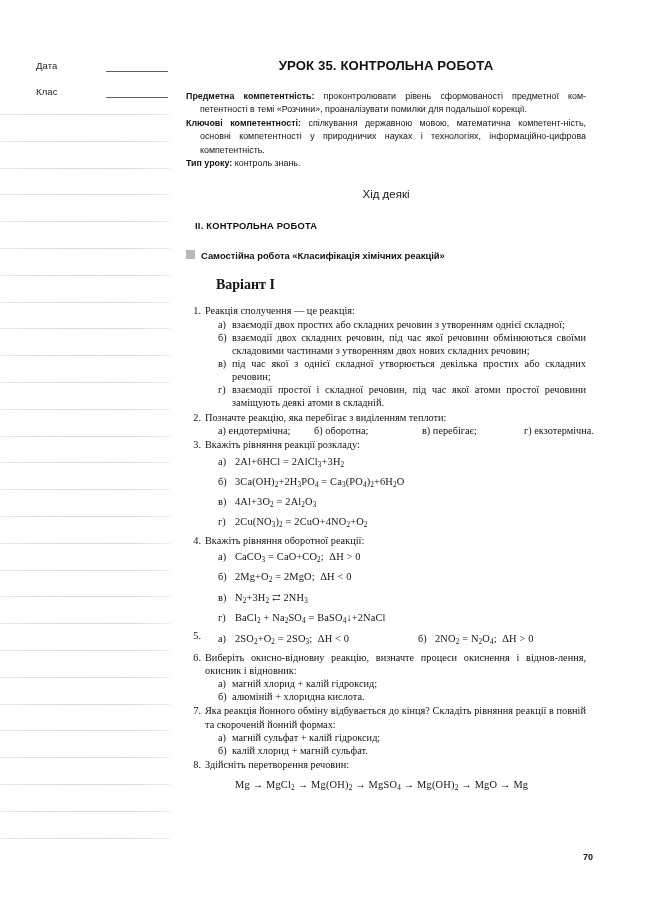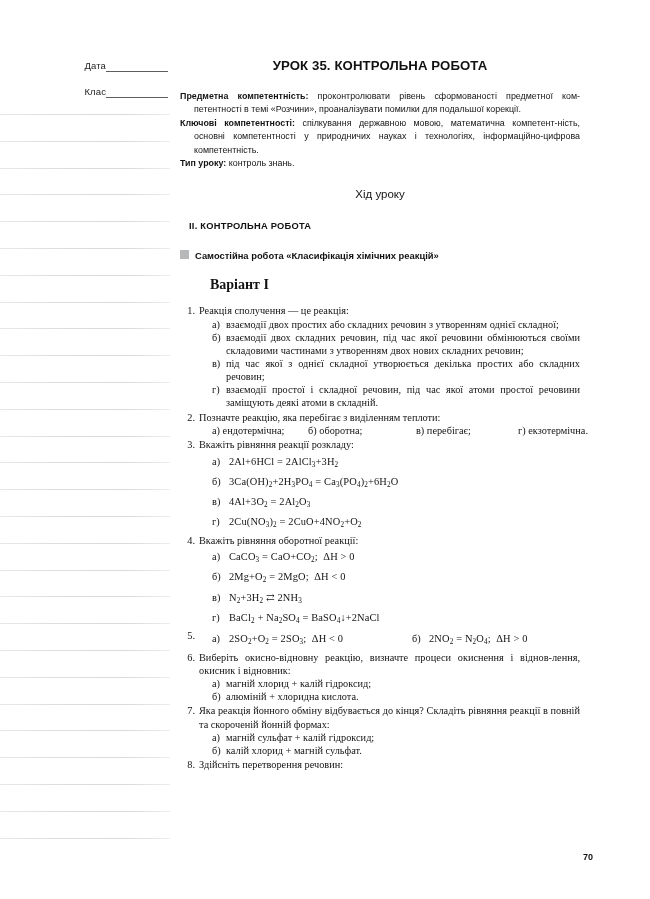--- a/index.html
+++ b/index.html
@@ -37,42 +37,42 @@
   .date-block {
     position: absolute;
     right: 10px;
     top: 57px;
     width: 132px;
     font-family: "Liberation Sans", "DejaVu Sans", sans-serif;
   }
   .date-row {
     display: flex;
     align-items: flex-end;
-    justify-content: flex-end;
+    justify-content: space-between;
     gap: 0;
     margin-bottom: 11px;
     height: 15px;
   }
   .date-label {
     font-size: 9.5px;
     color: #1d1d1d;
     letter-spacing: .1px;
     white-space: nowrap;
     padding-bottom: 1px;
   }
   .date-line {
     width: 62px;
     border-bottom: 1px solid #5d5e60;
     height: 11px;
   }
 
   
   .content {
     position: absolute;
-    left: 180px;
+    left: 186px;
     top: 0;
     width: 400px;
   }
 
   .lesson-title {
     text-align: center;
     font-family: "Liberation Sans", "DejaVu Sans", sans-serif;
     font-size: 13.2px;
     letter-spacing: .1px;
     margin-top: 58px;
@@ -298,21 +298,21 @@
     <span class="num">УРОК 35.</span>
     <span class="name">КОНТРОЛЬНА РОБОТА</span>
   </div>
 
   <div class="meta">
     <p><span class="lbl">Предметна компетентність:</span><span> проконтролювати рівень сформованості предметної ком-петентності в темі «Розчини», проаналізувати помилки для подальшої корекції.</span></p>
     <p><span class="lbl">Ключові компетентності:</span><span> спілкування державною мовою, математична компетент-ність, основні компетентності у природничих науках і технологіях, інформаційно-цифрова компетентність.</span></p>
     <p><span class="lbl">Тип уроку:</span><span> контроль знань.</span></p>
   </div>
 
-  <div class="flow-title">Хід уроку</div>
+  <div class="flow-title">Хід деякі</div>
 
   <div class="stage second">II. КОНТРОЛЬНА РОБОТА</div>
 
   <div class="subheading">
     <span class="sq-bullet"></span>
     <span class="subheading-text">Самостійна робота «Класифікація хімічних реакцій»</span>
   </div>
 
   <div class="variant">Варіант I</div>
 
@@ -435,18 +435,19 @@
           <div class="opt">
             <span class="opt-mark">б)</span>
             <span class="opt-text">калій хлорид + магній сульфат.</span>
           </div>
         </div>
       </div>
       <div class="q">
         <div class="q-num">8.</div>
         <div class="q-body">
           <div class="q-stem">Здійсніть перетворення речовин:</div>
+          <div class="transform eq">Mg → MgCl<sub>2</sub> → Mg(OH)<sub>2</sub> → MgSO<sub>4</sub> → Mg(OH)<sub>2</sub> → MgO → Mg</div>
         </div>
       </div>
     </div>
 </div>
 
 <div class="page-number">70</div>
 
 </body></html>

